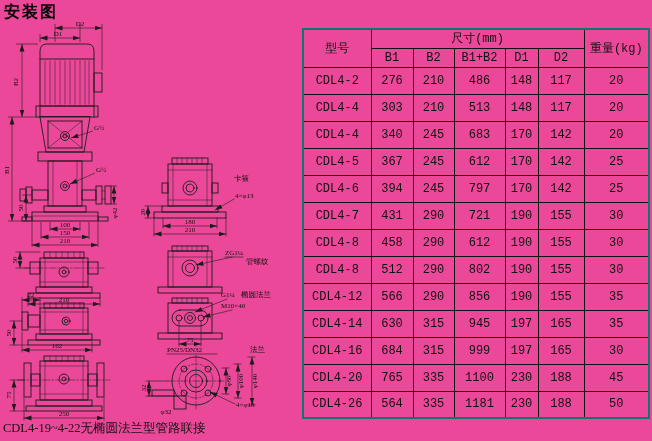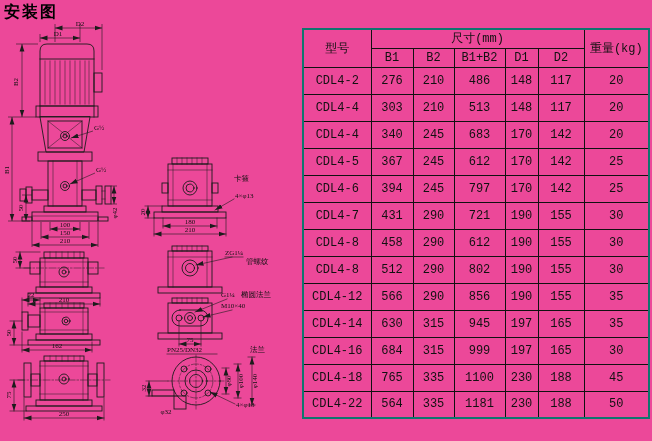--- a/index.html
+++ b/index.html
@@ -261,20 +261,21 @@
       <rect x="152" y="390" width="22" height="6"></rect>
       <path class="tn" d="M148,396 H178"></path>
       <rect x="174" y="396" width="12" height="13"></rect>
       <text x="166" y="414">φ32</text>
       <path class="dim" d="M168,381 H146 M152,396 H146"></path>
       <line class="dim" x1="149" y1="381" x2="149" y2="396" marker-start="url(#mS)" marker-end="url(#mE)"></line>
       <text transform="rotate(-90 146 388)" x="146" y="388">32</text>
     </g>
   </svg>
 
+  <div class="caption">CDL4-19~4-22无椭圆法兰型管路联接</div>
 
   <table class="spec">
     <colgroup>
       <col style="width:68px">
         <col style="width:42px">
         <col style="width:41px">
       <col style="width:51px">
         <col style="width:33px">
         <col style="width:46px">
       <col style="width:65px">
@@ -387,30 +388,30 @@
         <tr>
     <td>CDL4-16</td>
     <td>684</td>
     <td>315</td>
     <td>999</td>
     <td>197</td>
     <td>165</td>
     <td>30</td>
   </tr>
         <tr>
-    <td>CDL4-18</td>
+    <td>CDL4-20</td>
     <td>765</td>
     <td>335</td>
     <td>1100</td>
     <td>230</td>
     <td>188</td>
     <td>45</td>
   </tr>
         <tr>
-    <td>CDL4-22</td>
+    <td>CDL4-26</td>
     <td>564</td>
     <td>335</td>
     <td>1181</td>
     <td>230</td>
     <td>188</td>
     <td>50</td>
   </tr>
       </tbody>
   </table>
 </div>

